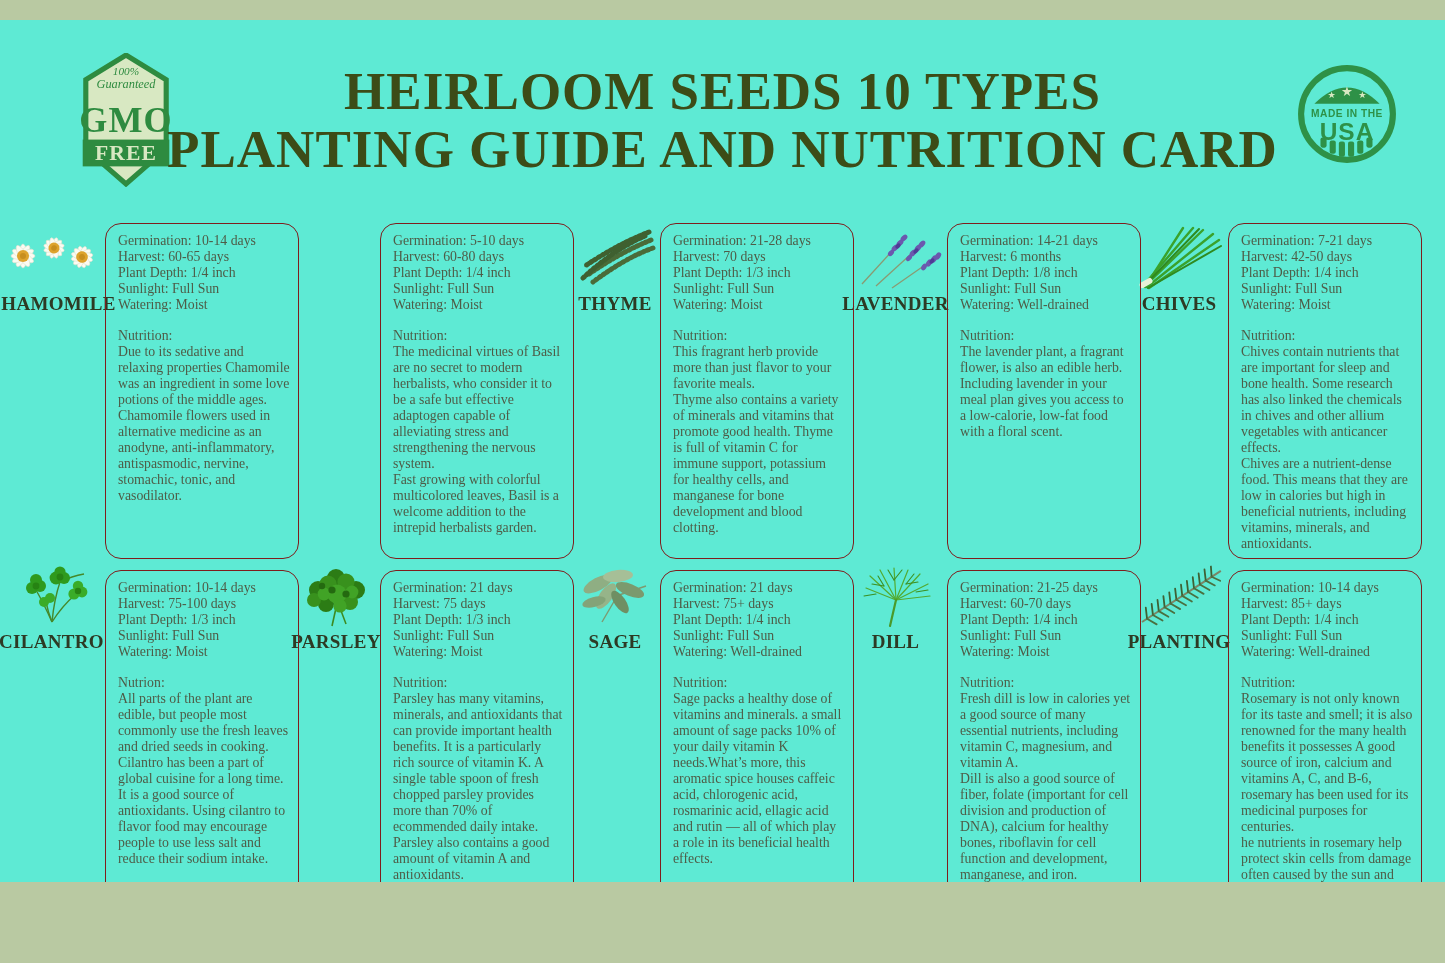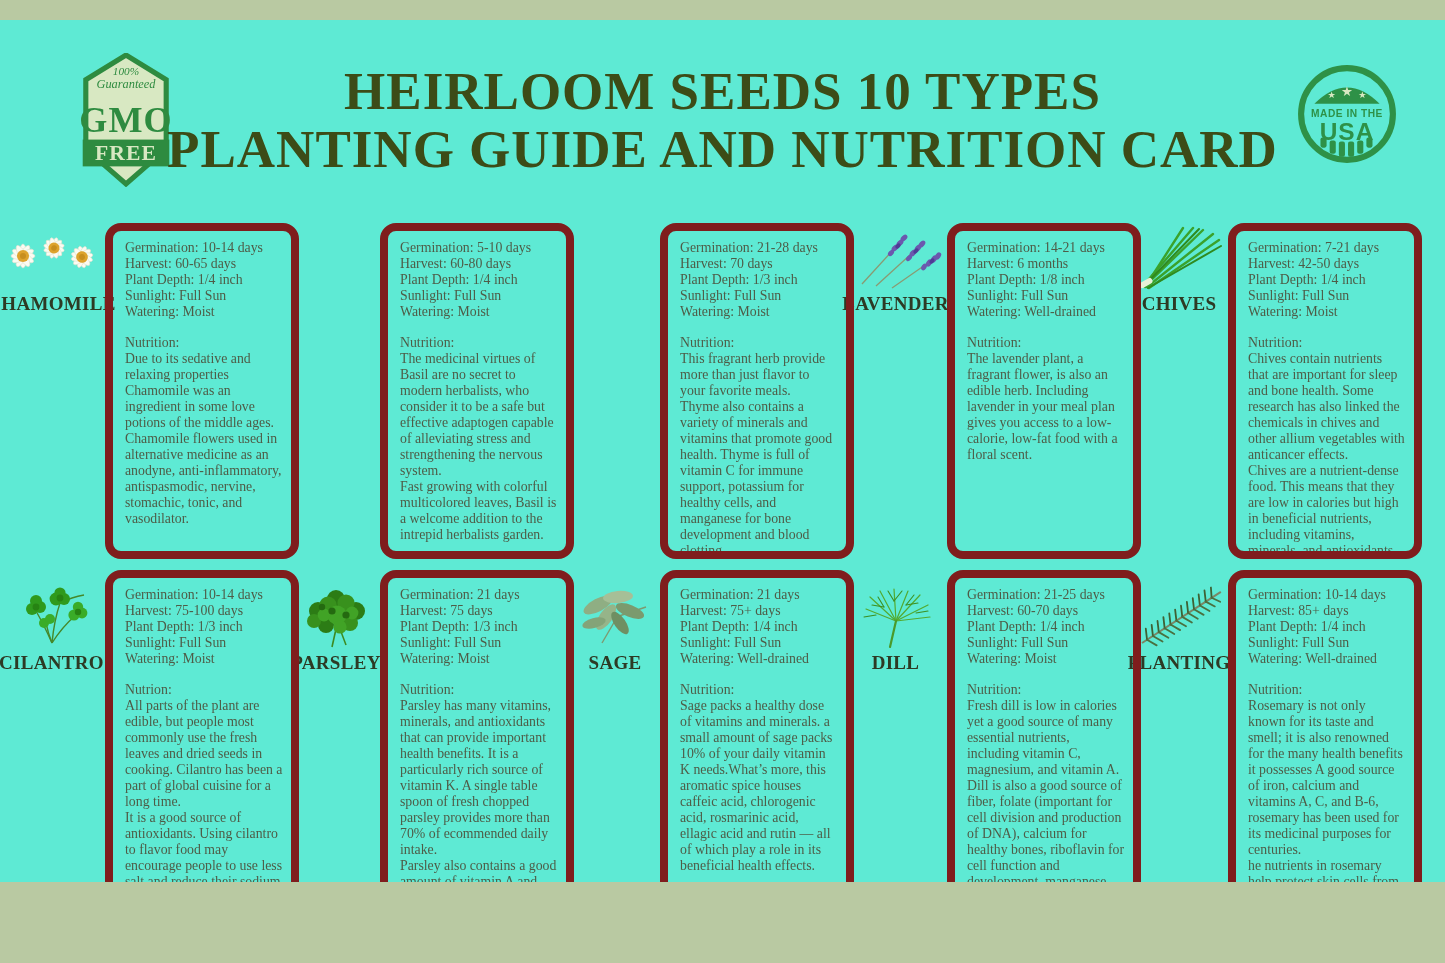--- a/index.html
+++ b/index.html
@@ -6,30 +6,30 @@
   .page{position:relative;width:1445px;height:862px;background:#5eead4;overflow:hidden;
         font-family:"Liberation Serif",serif;margin-top:20px;}
   
   .title-wrap{position:absolute;top:42px;left:0;width:100%;text-align:center;
               color:#3c4c17;font-weight:bold;}
   .title-line{font-size:53px;line-height:58px;letter-spacing:1px;white-space:nowrap;}
   .gmo-badge{position:absolute;left:74px;top:33px;width:104px;height:134px;}
   .usa-badge{position:absolute;left:1296px;top:36px;width:102px;height:116px;}
   
   .card{position:absolute;width:194px;height:336px;box-sizing:border-box;
-        border:8px solid #7f1d1d;border-radius:16px;padding:9px 8px 6px 12px;
+        border:1px solid #7f1d1d;border-radius:16px;padding:9px 8px 6px 12px;
         color:#4e5c47;font-size:13.8px;line-height:16px;overflow:hidden;}
   .cr0{top:203px}.cr1{top:550px}
   .cc0{left:105px}.cc1{left:380px}.cc2{left:660px}.cc3{left:947px}.cc4{left:1228px}
   .nut-label{margin-top:15px;font-family:Liberation Serif, serif;}
   .nut-body div{margin:0;}
   
   .herb-fig{position:absolute;display:flex;flex-direction:column;align-items:center;
             justify-content:flex-start;margin:0;}
-  .fr0{top:206px}.fr1{top:565px}
+  .fr0{top:206px}.fr1{top:544px}
   .fc0{left:0px;width:103px}.fc1{left:294px;width:84px}.fc2{left:572px;width:86px}
   .fc3{left:846px;width:99px}.fc4{left:1132px;width:94px}
   .herb-fig svg{display:block;}
   .herb-name{font-size:19px;font-weight:bold;color:#2d3a24;letter-spacing:.3px;
              white-space:nowrap;margin-top:3px;}
   
   .footer{position:absolute;top:903px;left:0;width:100%;text-align:center;
           font-size:40px;font-weight:bold;color:#1e7c35;white-space:nowrap;}
   .badge-text{font-family:"Liberation Serif",serif;}
   .badge-sans{font-family:"Liberation Sans",sans-serif;}
@@ -105,20 +105,35 @@
             <ellipse rx="3.6" ry="11" transform="rotate(150)"></ellipse>
         </g>
           <circle r="5.8" fill="#dda32d"></circle>
           <circle r="3" fill="#c78e1e"></circle>
       </g>
     </svg>
     <figcaption class="herb-name">CHAMOMILE</figcaption>
   </figure>
 
 
+  <figure class="herb-fig fr0 fc2">
+    <svg width="84" height="64" viewBox="0 0 84 64">
+      <g fill="none" stroke-linecap="round">
+        <path d="M76,6 Q45,18 12,40" stroke="#55703f" stroke-width="1.4"></path>
+        <path d="M78,14 Q48,26 16,48" stroke="#55703f" stroke-width="1.4"></path>
+        <path d="M72,10 Q40,24 10,52" stroke="#55703f" stroke-width="1.4"></path>
+        <path d="M80,22 Q52,32 20,56" stroke="#55703f" stroke-width="1.4"></path>
+        <path d="M76,6 Q45,18 12,40" stroke="#3f6030" stroke-width="5" stroke-dasharray="1.6,3"></path>
+        <path d="M78,14 Q48,26 16,48" stroke="#4a6b38" stroke-width="5" stroke-dasharray="1.6,3"></path>
+        <path d="M72,10 Q40,24 10,52" stroke="#3f6030" stroke-width="5" stroke-dasharray="1.6,3"></path>
+        <path d="M80,22 Q52,32 20,56" stroke="#4a6b38" stroke-width="5" stroke-dasharray="1.6,3"></path>
+      </g>
+    </svg>
+    <figcaption class="herb-name">THYME</figcaption>
+  </figure>
 
   <figure class="herb-fig fr0 fc3">
     <svg width="96" height="64" viewBox="0 0 96 64">
       <g stroke="#8a9a72" stroke-width="1.3">
         <line x1="14" y1="58" x2="56" y2="12"></line>
           <line x1="28" y1="60" x2="74" y2="18"></line>
           <line x1="44" y1="62" x2="90" y2="30"></line>
       </g>
       <g fill="#6b58ae">
         <ellipse cx="52" cy="17" rx="2.6" ry="4" transform="rotate(45 52 17)"></ellipse>

